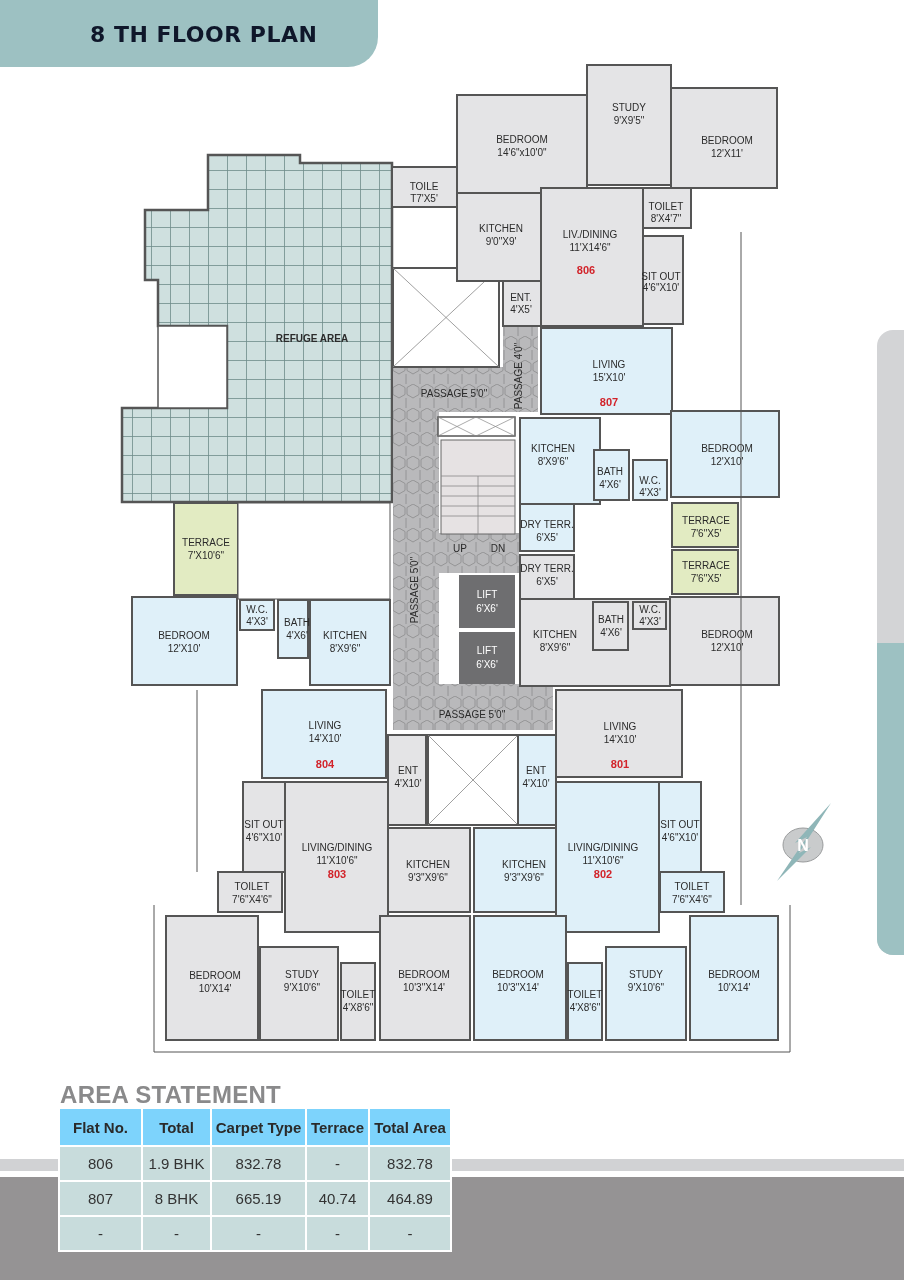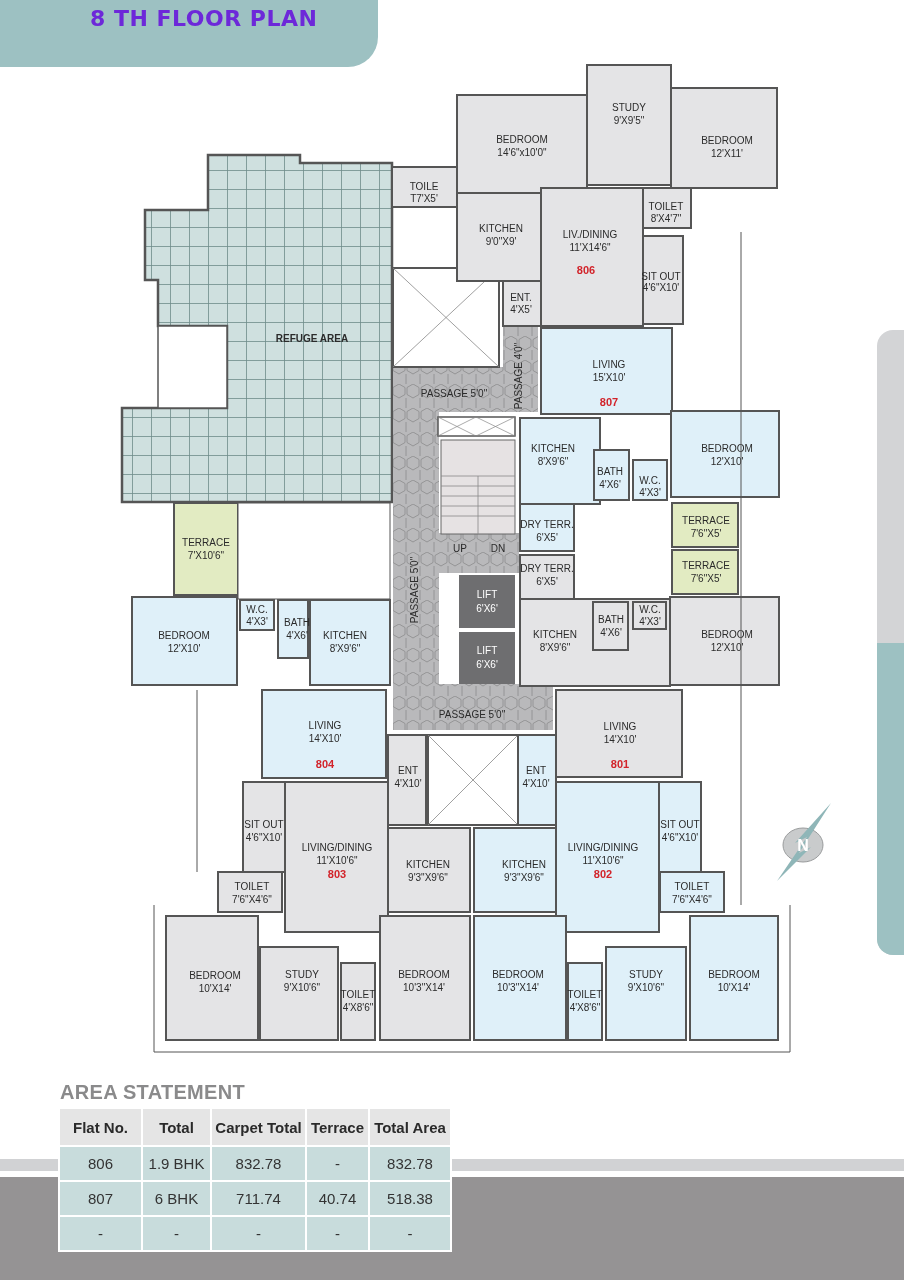--- a/index.html
+++ b/index.html
@@ -1,27 +1,27 @@
 <!DOCTYPE html>
 <html><head>
 <meta charset="utf-8">
 <style>
   html, body { margin:0; padding:0; }
   body { width:904px; height:1280px; position:relative; overflow:hidden; background:#ffffff; font-family:"Liberation Sans", sans-serif; }
   .title-tab { position:absolute; left:0; top:0; width:378px; height:67px; background:#9dc1c2; border-bottom-right-radius:30px; }
-  .title-tab span { position:absolute; left:90px; top:6px; color:#6d28d9; font-family:"DejaVu Sans", sans-serif; font-weight:bold; font-size:22px; letter-spacing:0.5px; }
+  .title-tab span { position:absolute; left:90px; top:22px; color:#0f172a; font-family:"DejaVu Sans", sans-serif; font-weight:bold; font-size:22px; letter-spacing:0.5px; }
   .side-tab { position:absolute; left:877px; top:330px; width:40px; height:625px; border-radius:16px 0 0 16px; overflow:hidden; background:#d3d4d6; }
   .side-tab .bottom { position:absolute; left:0; top:313px; width:100%; height:312px; background:#9dc1c2; }
   .band-light { position:absolute; left:0; top:1159px; width:904px; height:12px; background:#d1d2d4; }
   .band-dark { position:absolute; left:0; top:1177px; width:904px; height:103px; background:#959394; }
   #plan { position:absolute; left:0; top:0; }
-  .area-title { position:absolute; left:60px; top:1081px; font-family:"Liberation Sans", sans-serif; font-weight:bold; font-size:20px; color:#8a8a8b; letter-spacing:0.3px; }
+  .area-title { position:absolute; left:60px; top:1081px; font-family:"Liberation Sans", sans-serif; font-weight:bold; font-size:24px; color:#8a8a8b; letter-spacing:0.3px; }
   table.area { position:absolute; left:58px; top:1107px; border-collapse:collapse; font-family:"Liberation Sans", sans-serif; }
   table.area th, table.area td { border:2px solid #ffffff; text-align:center; padding:0; }
-  table.area th { background:#e5e5e5; color:#2a2a2a; font-size:15px; font-weight:bold; height:36px; }
+  table.area th { background:#7dd3fc; color:#2a2a2a; font-size:15px; font-weight:bold; height:36px; }
   table.area td { background:#c8dcdc; color:#333333; font-size:15px; height:33px; }
   .room-label { font-family:"Liberation Sans", sans-serif; font-size:10px; fill:#2b2b2b; }
   .flat-no { font-family:"Liberation Sans", sans-serif; font-size:11px; font-weight:bold; fill:#d2232a; }
   .lift-label { font-family:"Liberation Sans", sans-serif; font-size:10px; fill:#ffffff; }
 </style>
 </head>
 <body>
 
 <div class="title-tab">
   <span>8 TH FLOOR PLAN</span>
@@ -290,39 +290,39 @@
 
 <div class="band-light"></div>
 <div class="band-dark"></div>
 
 <div class="area-title">AREA STATEMENT</div>
 <table class="area">
   <thead>
     <tr>
       <th style="width:81px">Flat No.</th>
       <th style="width:67px">Total</th>
-      <th style="width:93px">Carpet Total</th>
+      <th style="width:93px">Carpet Type</th>
       <th style="width:61px">Terrace</th>
       <th style="width:80px">Total Area</th>
     </tr>
   </thead>
   <tbody>
     <tr>
       <td>806</td>
       <td>1.9 BHK</td>
       <td>832.78</td>
       <td>-</td>
       <td>832.78</td>
     </tr>
     <tr>
       <td>807</td>
-      <td>6 BHK</td>
-      <td>711.74</td>
+      <td>8 BHK</td>
+      <td>665.19</td>
       <td>40.74</td>
-      <td>518.38</td>
+      <td>464.89</td>
     </tr>
     <tr>
       <td>-</td>
       <td>-</td>
       <td>-</td>
       <td>-</td>
       <td>-</td>
     </tr>
   </tbody>
 </table>

